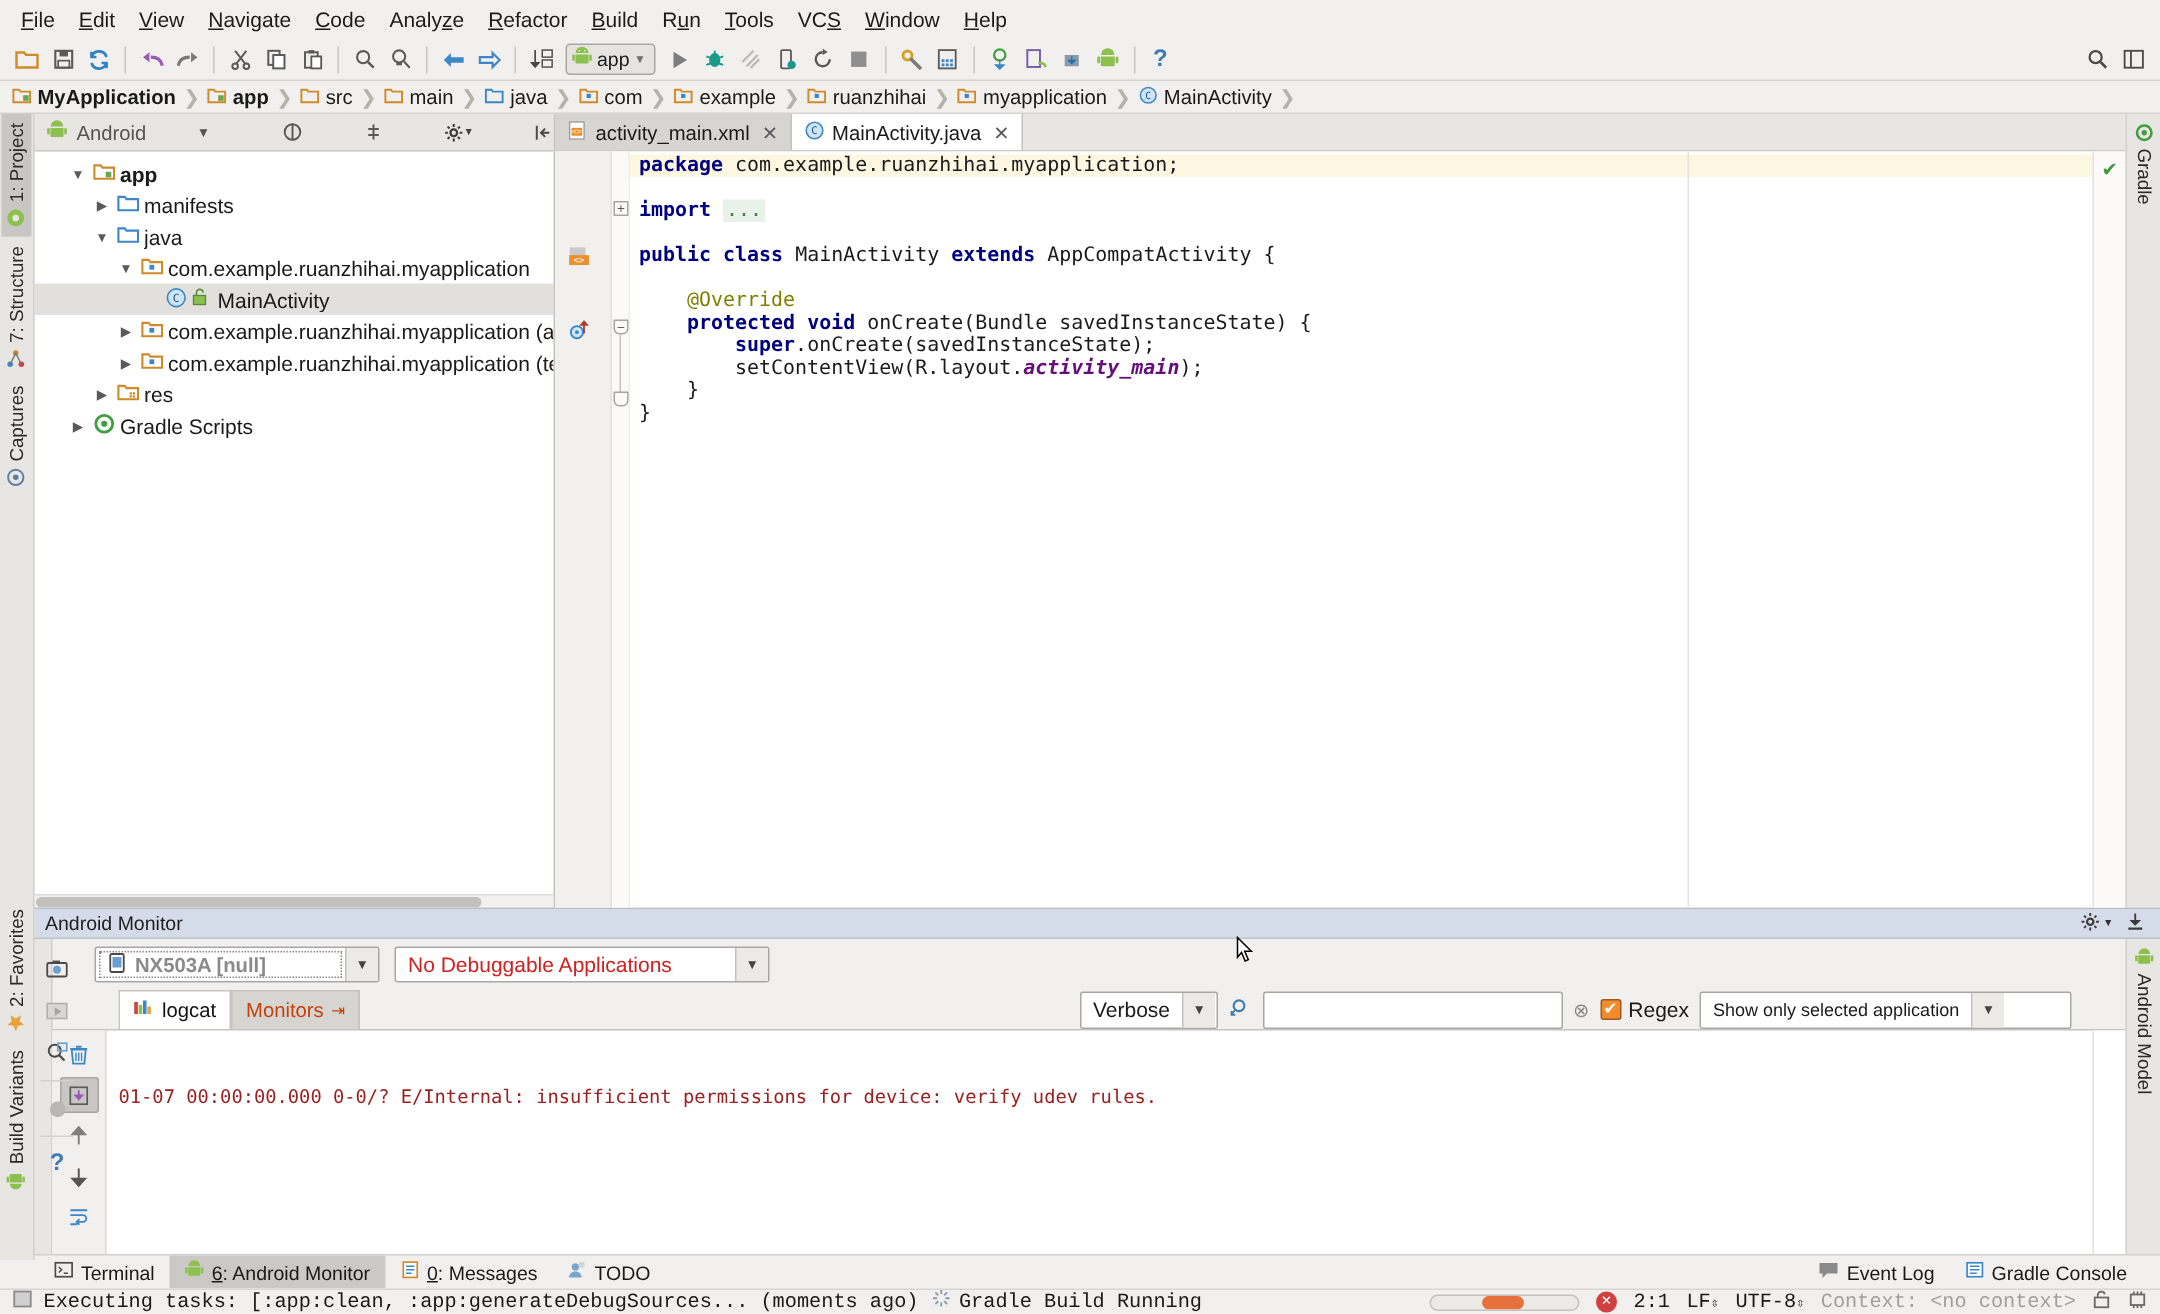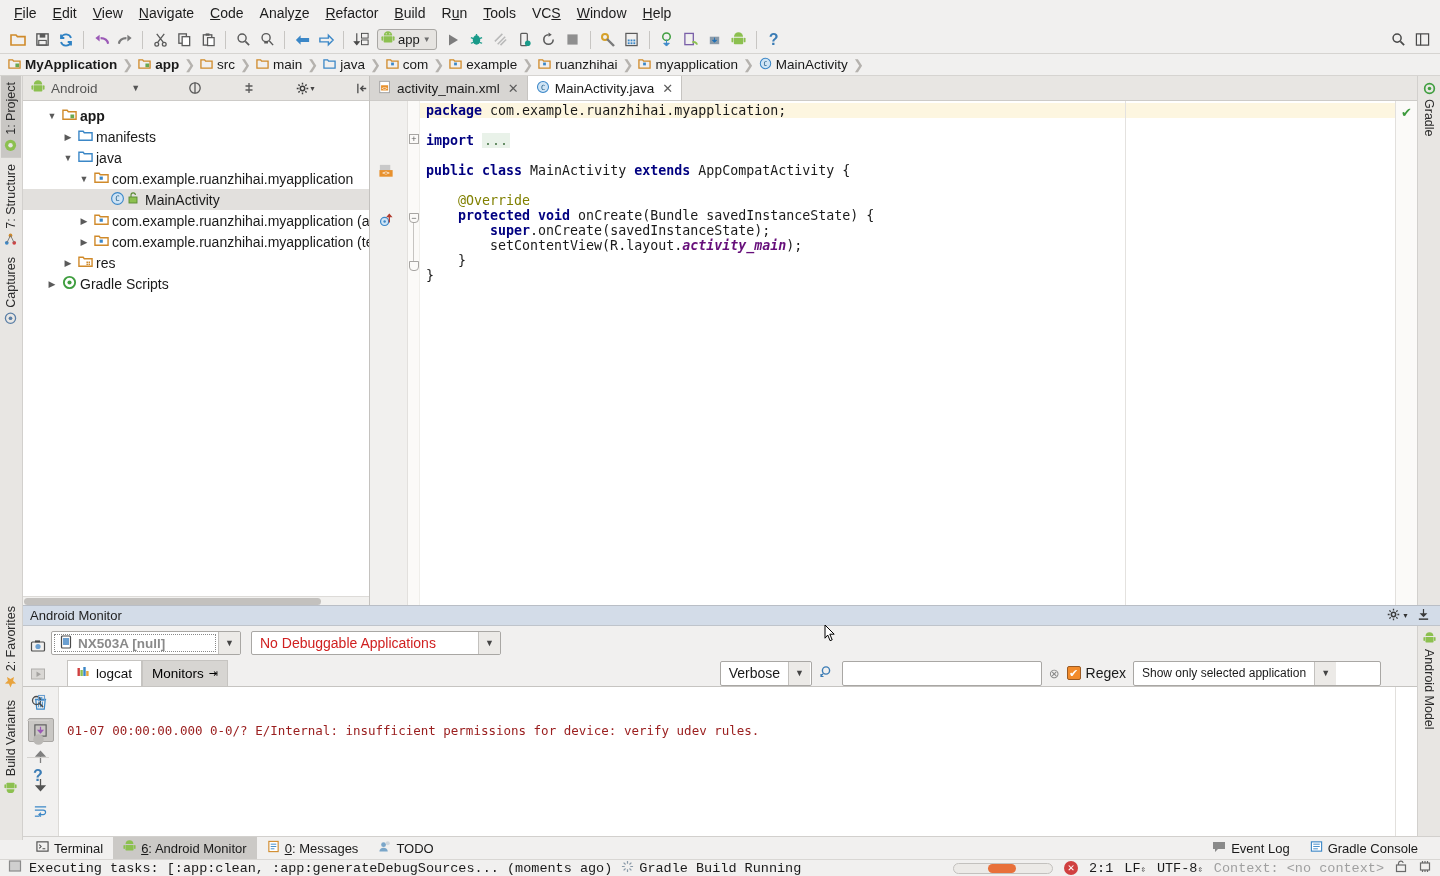--- a/index.html
+++ b/index.html
@@ -146,21 +146,21 @@
   .okmark { position: absolute; top: 4px; left: 5px; color: #3c9a3c; font-size: 13px; }
 
   
   .monitor { flex: none; display: flex; flex-direction: column; background: #f1f0ef; }
   .mon-title {
     height: 21px; display: flex; align-items: center; background: #d3dce8;
     border-top: 1px solid #b9bec6; border-bottom: 1px solid #bfc4cb;
     padding-left: 30px; font-size: 13px; color: #1e1e1e; flex: none;
   }
   .mon-title .rights { margin-left: auto; display: flex; align-items: center; gap: 8px; padding-right: 10px; }
-  .mon-body { display: flex; flex: none; }
+  .mon-body { display: flex; flex: none; padding-left: 12px; }
   .mon-vstrip { width: 23px; background: #e8e6e3; border-right: 1px solid #d2d0cd; flex: none; }
   .mon-main { flex: 1; display: flex; flex-direction: column; min-width: 0; }
 
   .devrow { height: 34px; display: flex; align-items: center; padding-left: 28px; gap: 10px; flex: none; }
   .combo {
     display: flex; align-items: stretch; height: 24px; border: 1px solid #a9a7a4;
     background: #fff; border-radius: 2px;
   }
   .combo .txt { display: flex; align-items: center; gap: 6px; padding: 0 8px; font-size: 14px; white-space: nowrap; }
   .combo .btn {
@@ -171,21 +171,21 @@
   .dev-combo .txt { color: #8a8a8a; font-weight: bold; font-size: 13.5px; flex: 1; outline: 1px dotted #888; outline-offset: -3px; }
   .app-combo { width: 250px; }
   .app-combo .txt { color: #d02020; flex: 1; }
 
   .logtabs { height: 26px; display: flex; align-items: stretch; padding-left: 44px; flex: none; position: relative; }
   .ltab {
     display: flex; align-items: center; gap: 5px; padding: 0 9px; font-size: 13.5px;
     background: #d7d5d2; border: 1px solid #c6c4c1; border-bottom: none; cursor: default;
   }
   .ltab.active { background: #ffffff; color: #111; }
-  .ltab.inactive { color: #000000; }
+  .ltab.inactive { color: #c2410c; }
   .filters { margin-left: auto; display: flex; align-items: center; gap: 7px; padding-right: 36px; }
   .lvl-combo { width: 92px; height: 25px; }
   .lvl-combo .txt { font-size: 14px; }
   .searchbox {
     width: 200px; height: 25px; border: 1px solid #a9a7a4; background: #fff; border-radius: 2px;
   }
   .clearx { color: #8a8a8a; font-size: 13px; }
   .regex { display: flex; align-items: center; gap: 5px; font-size: 14px; }
   .cbox {
     width: 14px; height: 14px; border: 1px solid #9b5a22; background: #f28b2b;

